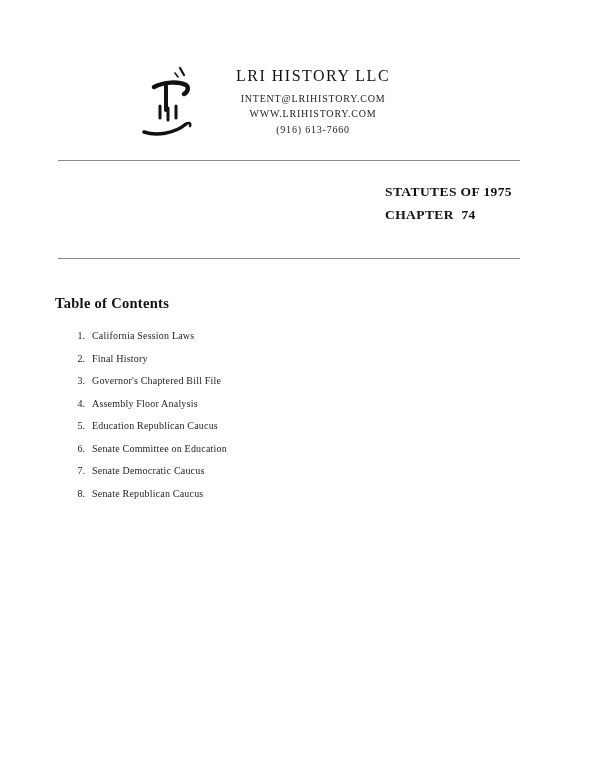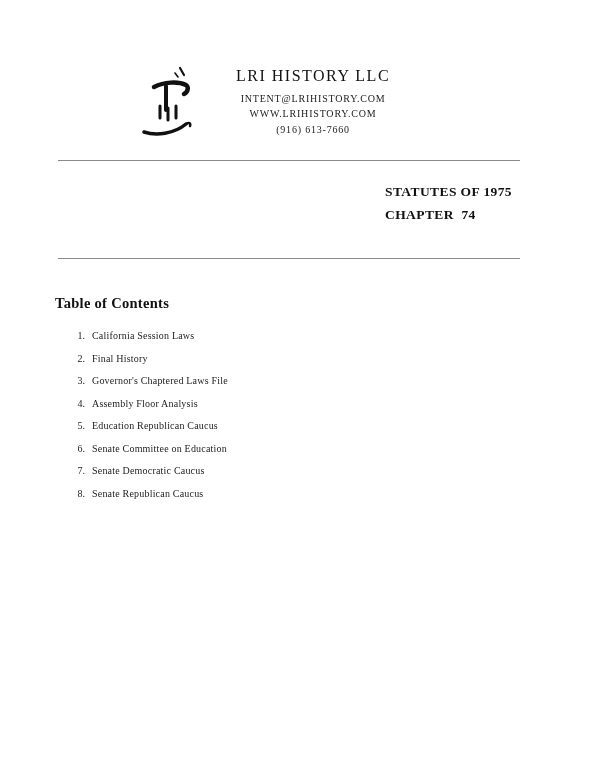--- a/index.html
+++ b/index.html
@@ -139,21 +139,21 @@
     <div class="pre">CHAPTER  74</div>
   </div>
 
   <div class="rule rule-mid"></div>
 
   <div class="toc">
     <h2 class="toc-title">Table of Contents</h2>
     <ol class="toc-list">
       <li>California Session Laws</li>
       <li>Final History</li>
-      <li>Governor's Chaptered Laws File</li>
+      <li>Governor's Chaptered Bill File</li>
       <li>Assembly Floor Analysis</li>
       <li>Education Republican Caucus</li>
       <li>Senate Committee on Education</li>
       <li>Senate Democratic Caucus</li>
       <li>Senate Republican Caucus</li>
     </ol>
   </div>
 
 </div>
 

